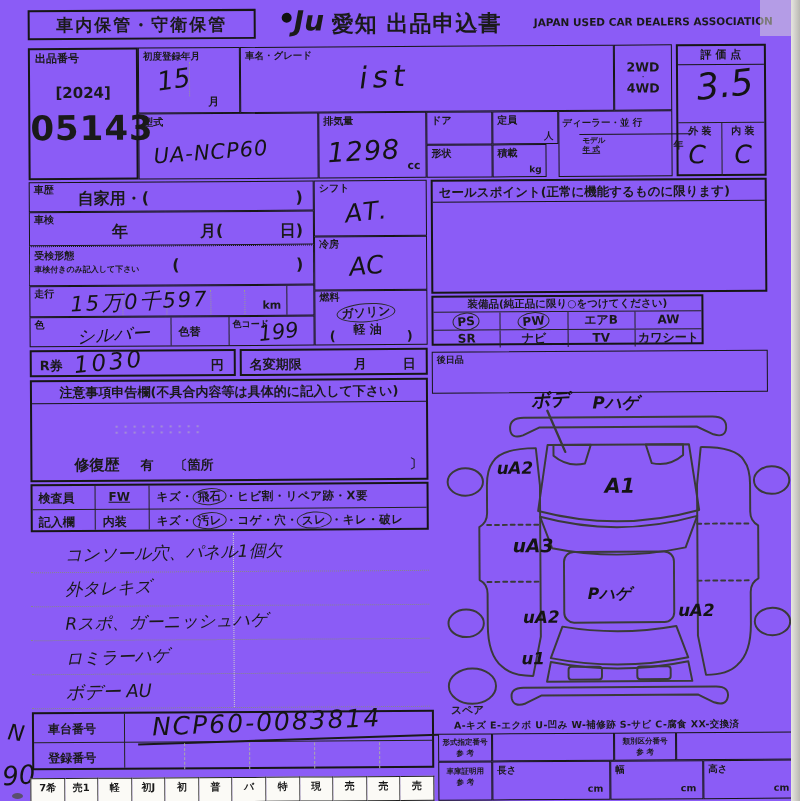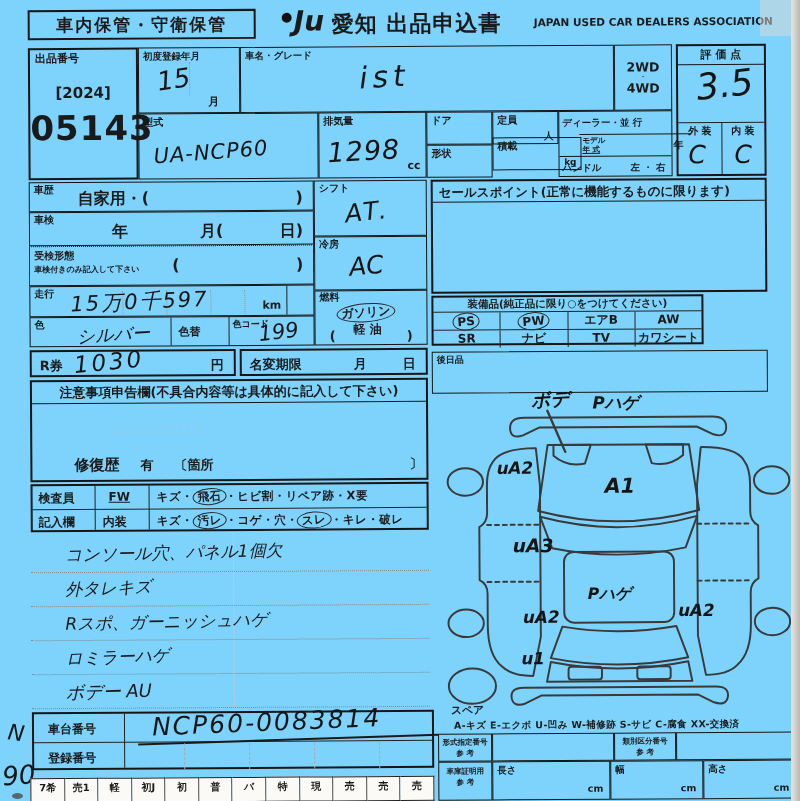--- a/index.html
+++ b/index.html
@@ -1,16 +1,16 @@
 <!DOCTYPE html>
 <html><head>
 <meta charset="utf-8">
 <style>
   html,body{margin:0;padding:0;background:#efeeea;}
-  .page{position:relative;width:800px;height:801px;background:#7dd3fc;overflow:hidden;
+  .page{position:relative;width:800px;height:801px;background:#8b5cf6;overflow:hidden;
         font-family:"DejaVu Sans",sans-serif;color:#1a1a1a;}
   .sheet{position:absolute;inset:0;transform:rotate(-0.35deg);transform-origin:400px 400px;}
   .abs{position:absolute;}
   .box{position:absolute;border:1.6px solid #161616;box-sizing:border-box;}
   .b2{border-width:2.2px;}
   .lab{position:absolute;font-size:10px;font-weight:700;line-height:1.05;white-space:nowrap;}
   .big{font-weight:700;}
   .hw{position:absolute;font-style:italic;color:#141414;white-space:nowrap;}
   .vline{position:absolute;border-left:1.4px solid #222;}
   .vdot{position:absolute;border-left:1px dotted #999;}
@@ -102,35 +102,31 @@
   <div class="box" style="left:428px;top:112px;width:66px;height:33px;">
     <span class="lab" style="left:4px;top:3px;">ドア</span>
   </div>
   <div class="box" style="left:494px;top:112px;width:66px;height:33px;">
     <span class="lab" style="left:4px;top:3px;">定員</span>
     <span class="lab" style="right:4px;bottom:2px;font-size:9.5px;">人</span>
   </div>
   <div class="box" style="left:428px;top:145px;width:66px;height:33px;">
     <span class="lab" style="left:4px;top:3px;">形状</span>
   </div>
-  <div class="box" style="left:494px;top:138px;width:89px;height:33px;">
+  <div class="box" style="left:494px;top:145px;width:54px;height:33px;">
     <span class="lab" style="left:4px;top:3px;">積載</span>
     <span class="lab" style="right:4px;bottom:2px;font-size:9px;">kg</span>
   </div>
 
   <div class="box" style="left:560px;top:112px;width:114px;height:66px;">
     <div class="abs" style="left:0;top:0;width:100%;height:22px;font-size:9.5px;font-weight:700;line-height:22px;padding-left:3px;box-sizing:border-box;">ディーラー・並 行</div>
     <div class="abs" style="left:0;top:22px;width:100%;height:22px;border-top:1.2px solid #161616;margin-left:20px;">
       <span class="lab" style="left:3px;top:2px;font-size:7.5px;">モデル</span>
       <span class="lab" style="left:3px;top:11px;font-size:7.5px;text-decoration:underline;">年 式</span>
       <span class="lab" style="right:8px;top:6px;font-size:10px;">年</span>
-    </div>
-    <div class="abs" style="left:0;top:44px;width:100%;height:22px;border-top:1.2px solid #161616;">
-      <span class="lab" style="left:3px;top:6px;font-size:9.5px;">ハンドル</span>
-      <span class="lab" style="right:6px;top:6px;font-size:9.5px;">左 ・ 右</span>
     </div>
   </div>
 
   <div class="box" style="left:30px;top:180px;width:285px;height:30px;">
     <span class="lab" style="left:4px;top:2px;">車歴</span>
     <span class="abs big" style="left:48px;top:6px;font-size:16px;">自家用・(</span>
     <span class="abs big" style="right:10px;top:6px;font-size:16px;">)</span>
   </div>
   <div class="box" style="left:30px;top:210px;width:285px;height:34px;">
     <span class="lab" style="left:4px;top:2px;">車検</span>

